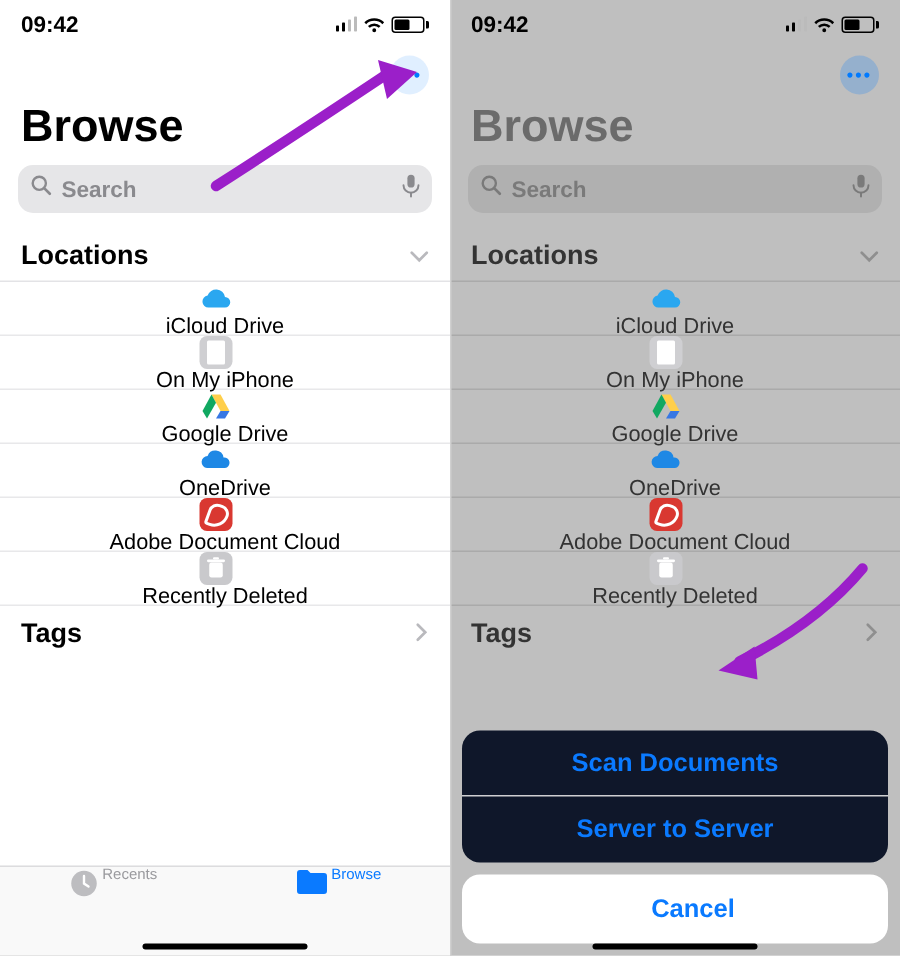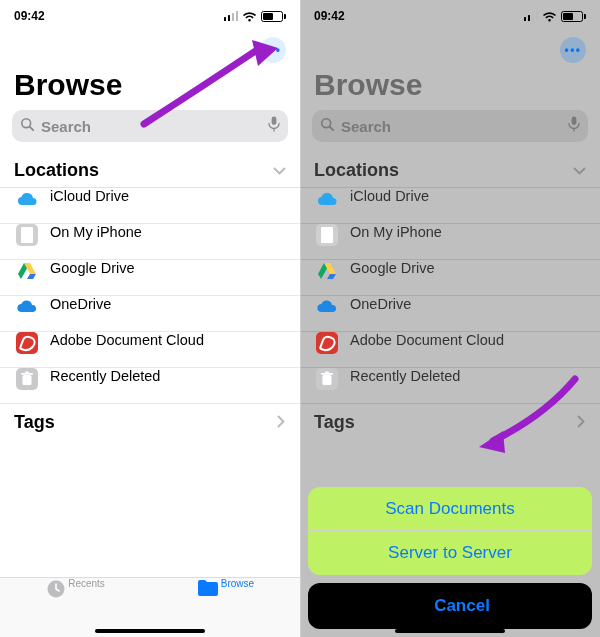--- a/index.html
+++ b/index.html
@@ -18,21 +18,21 @@
     position: relative;
     overflow: hidden;
   }
   .phone.right { background: #bfbfbf; }
   .statusbar {
     height: 30px;
     display: flex;
     align-items: center;
     justify-content: space-between;
     padding: 16px 14px;
-    font-size: 12px;
+    font-size: 15px;
     font-weight: 600;
   }
   .statusbar .sb-right { display: flex; align-items: center; gap: 4px; }
   .sig { display: inline-flex; align-items: flex-end; gap: 1.5px; }
   .sig span { width: 2.5px; background:#000; display:inline-block; border-radius:0.5px;}
   .sig .b1{height:4px;} .sig .b2{height:6px;} .sig .b3{height:8px; background:#bbb;} .sig .b4{height:10px; background:#bbb;}
   .wifi svg { display:block; }
   .batt { display:inline-flex; align-items:center; }
   .batt .shell { width:22px; height:11px; border:1px solid #000; border-radius:2.5px; position:relative; }
   .batt .fill { position:absolute; left:1px; top:1px; bottom:1px; width:10px; background:#000; border-radius:1px;}
@@ -66,25 +66,26 @@
     display:flex; align-items:flex-start; justify-content:space-between;
     padding: 8px 14px 6px 14px;
     font-size: 18px; font-weight:600;gap:14px;
   }
   .right .section-hdr { color:#333; }
   .chev { color:#b9b9bd; }
   .right .chev { color:#8f8f8f; }
   .list { border-top:1px solid #e3e3e6; }
   .right .list { border-top:1px solid #aaa; }
   .row {
-    display:flex; align-items:flex-start;
+    display:flex; align-items:center;
     height: 36px;
-    padding: 0 16px;
+    padding: 0 28px;
     border-bottom:1px solid #e8e8ea;
     font-size:14.5px;
+    flex-direction:column;
   }
   .right .row { border-bottom:1px solid #aaa; color:#333; }
   .row .icon { width:22px; height:22px; margin-right:12px; border-radius:5px; display:flex; align-items:center; justify-content:center; flex-shrink:0;}
   .ic-cloud { color:#2aa7f0; }
   .ic-phone { background:#cfcfd2; border-radius:4px; position:relative; }
   .ic-phone::after{ content:""; position:absolute; inset:3px 5px; background:#fff; border-radius:1px;}
   .ic-gdrive svg { display:block; }
   .ic-onedrive { color:#1e88e5; }
   .ic-acrobat { background:#d93831; border-radius:5px; position:relative;}
   .ic-acrobat::after{content:""; position:absolute; left:5px; top:4px; width:10px; height:12px; border:2px solid #fff; border-radius:6px 6px 10px 2px; transform:rotate(20deg);}
@@ -101,33 +102,34 @@
   .homebar { position:absolute; bottom:4px; left:50%; transform:translateX(-50%); width:110px; height:4px; background:#000; border-radius:3px;}
 
   
   .overlay-dim {
     position:absolute; inset:0; background:rgba(0,0,0,0.0);
   }
   .sheet-wrap {
     position:absolute; left:8px; right:8px; bottom:8px;
   }
   .sheet {
-    background:#bef264;
+    background:#0f172a;
     border-radius:12px;
     overflow:hidden;
     margin-bottom:8px;
+    font-weight:bold;
   }
   .sheet .srow {
     height:44px; display:flex; align-items:center; justify-content:center;
     color:#0a7aff; font-size:17px;
     border-bottom:1px solid #cfcfd2;
   }
   .sheet .srow:last-child{ border-bottom:none; }
   .cancel {
-    background:#000000; border-radius:12px;
+    background:#ffffff; border-radius:12px;
     height:46px; display:flex; align-items:center; justify-content:center;
     color:#0a7aff; font-size:17px; font-weight:600;padding-left:24px;
   }
 
   
   .arrow {
     position:absolute; pointer-events:none;
   }
   .arrow svg { display:block; }
 

